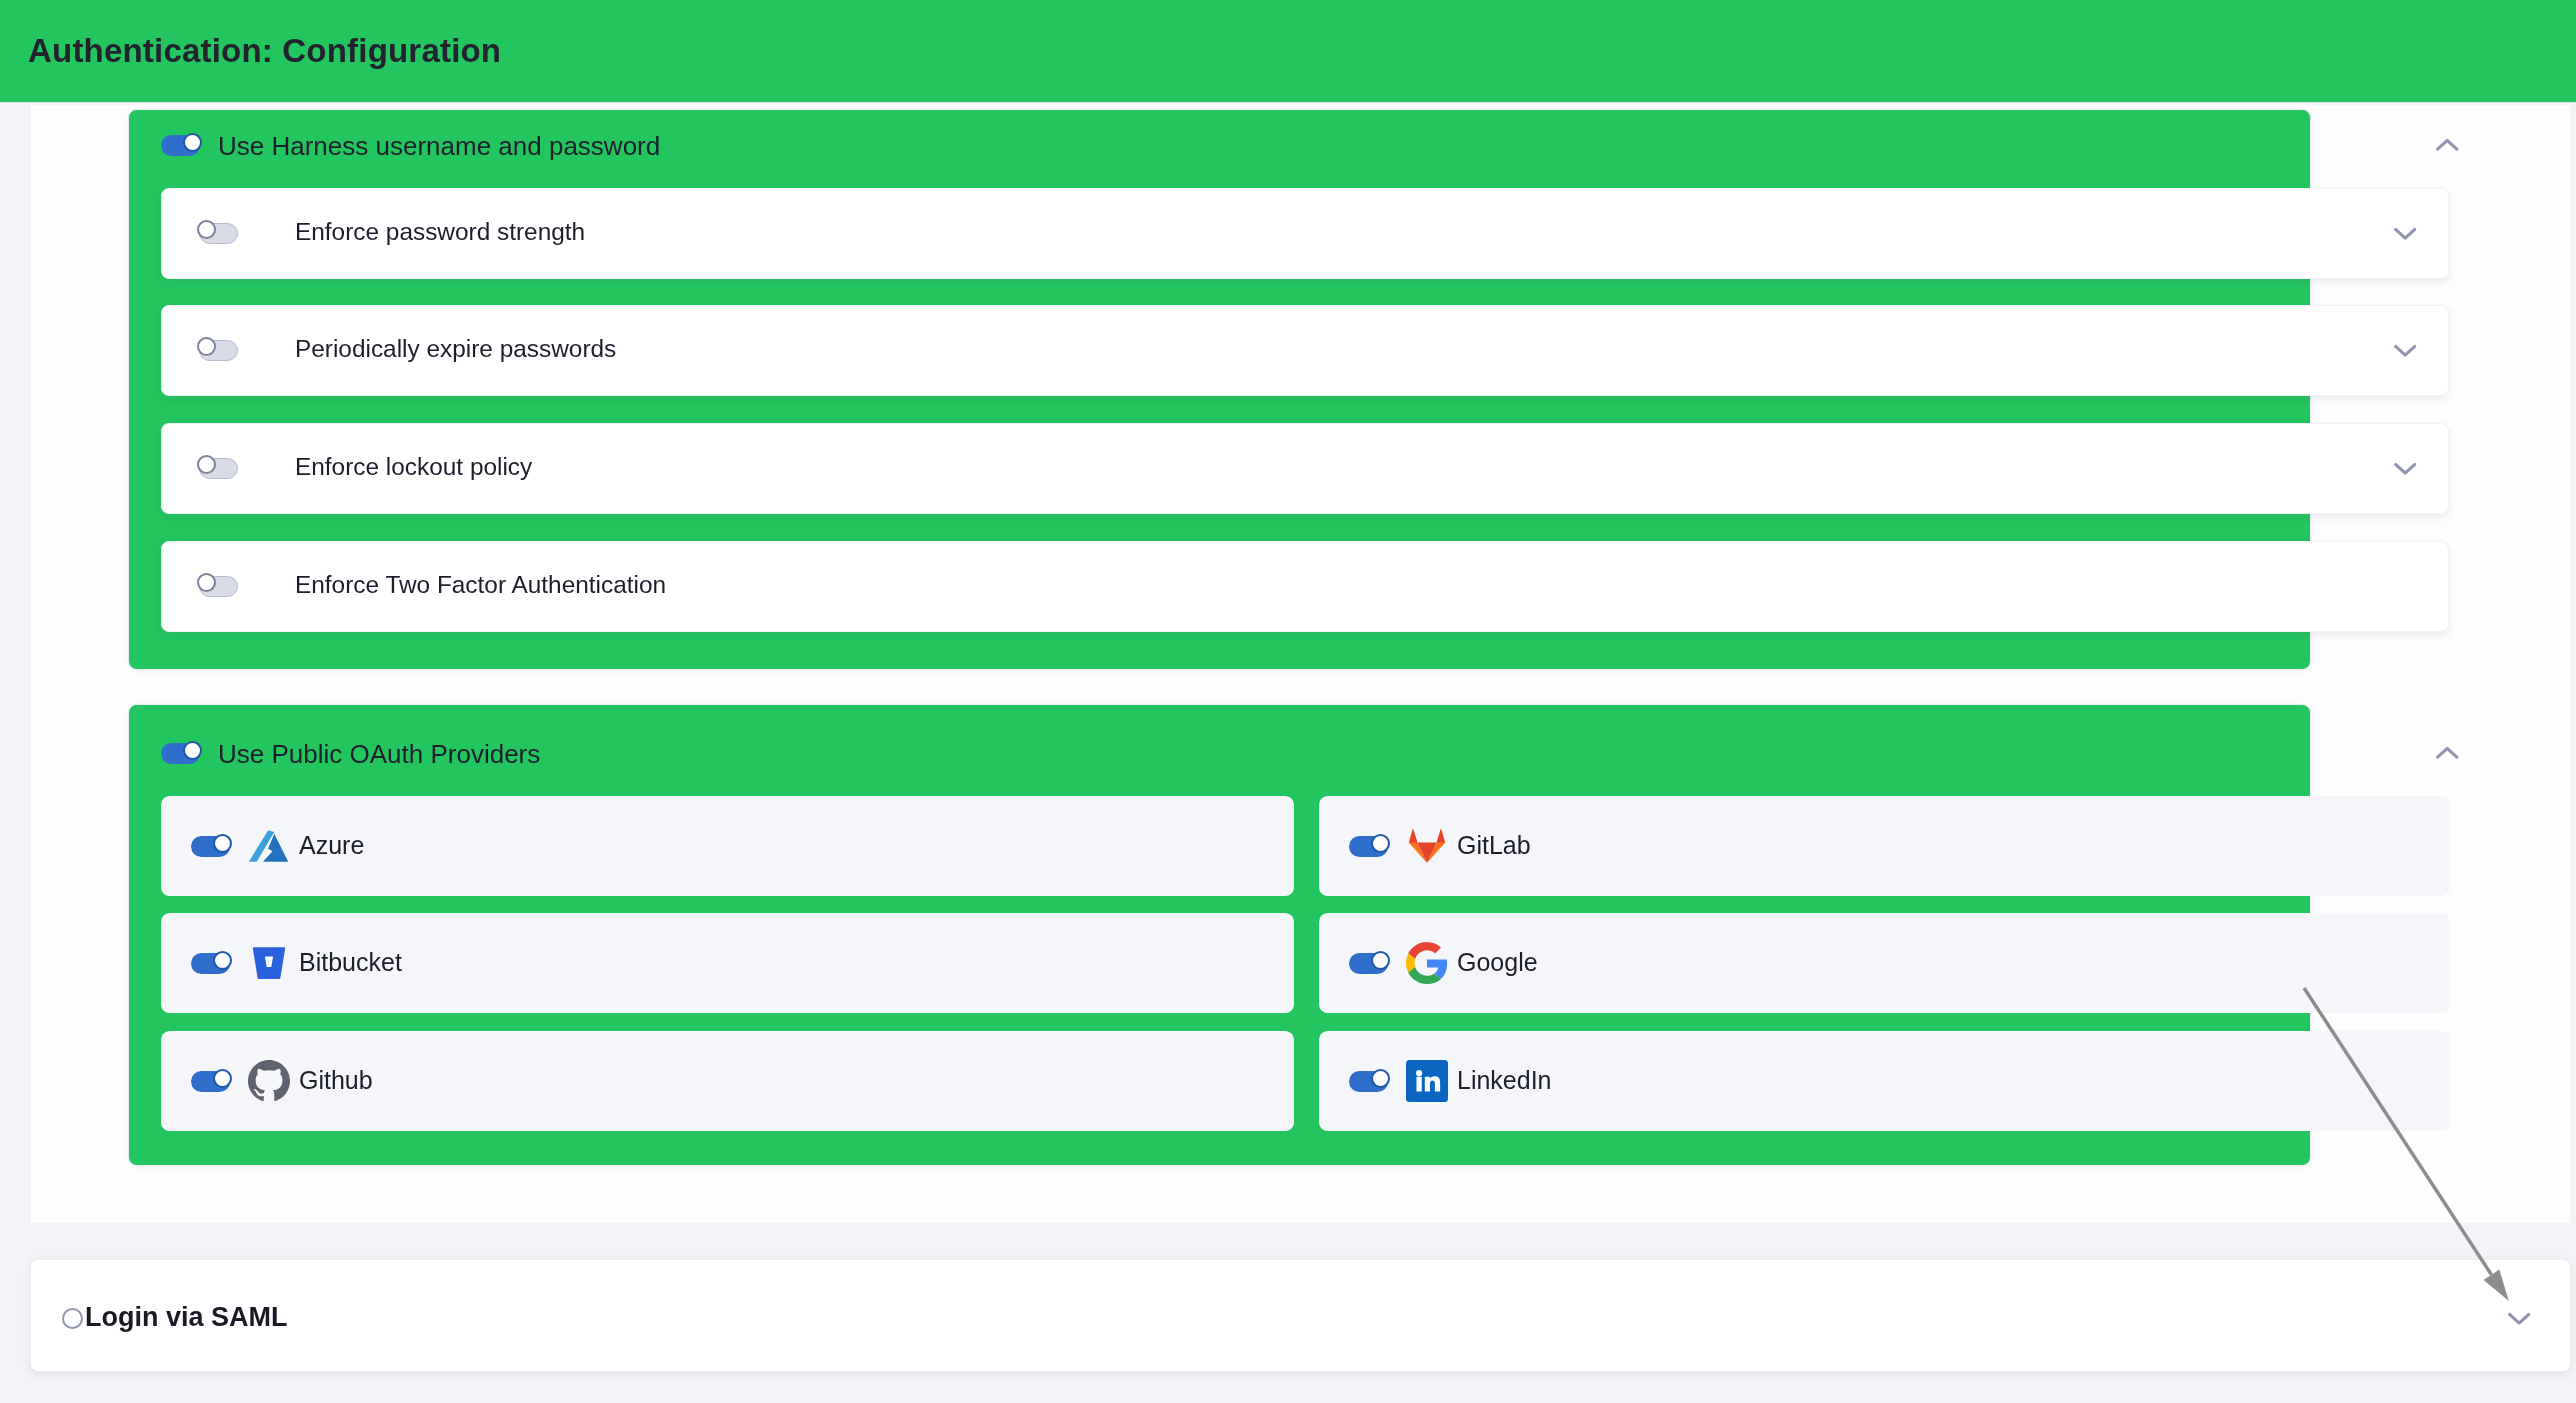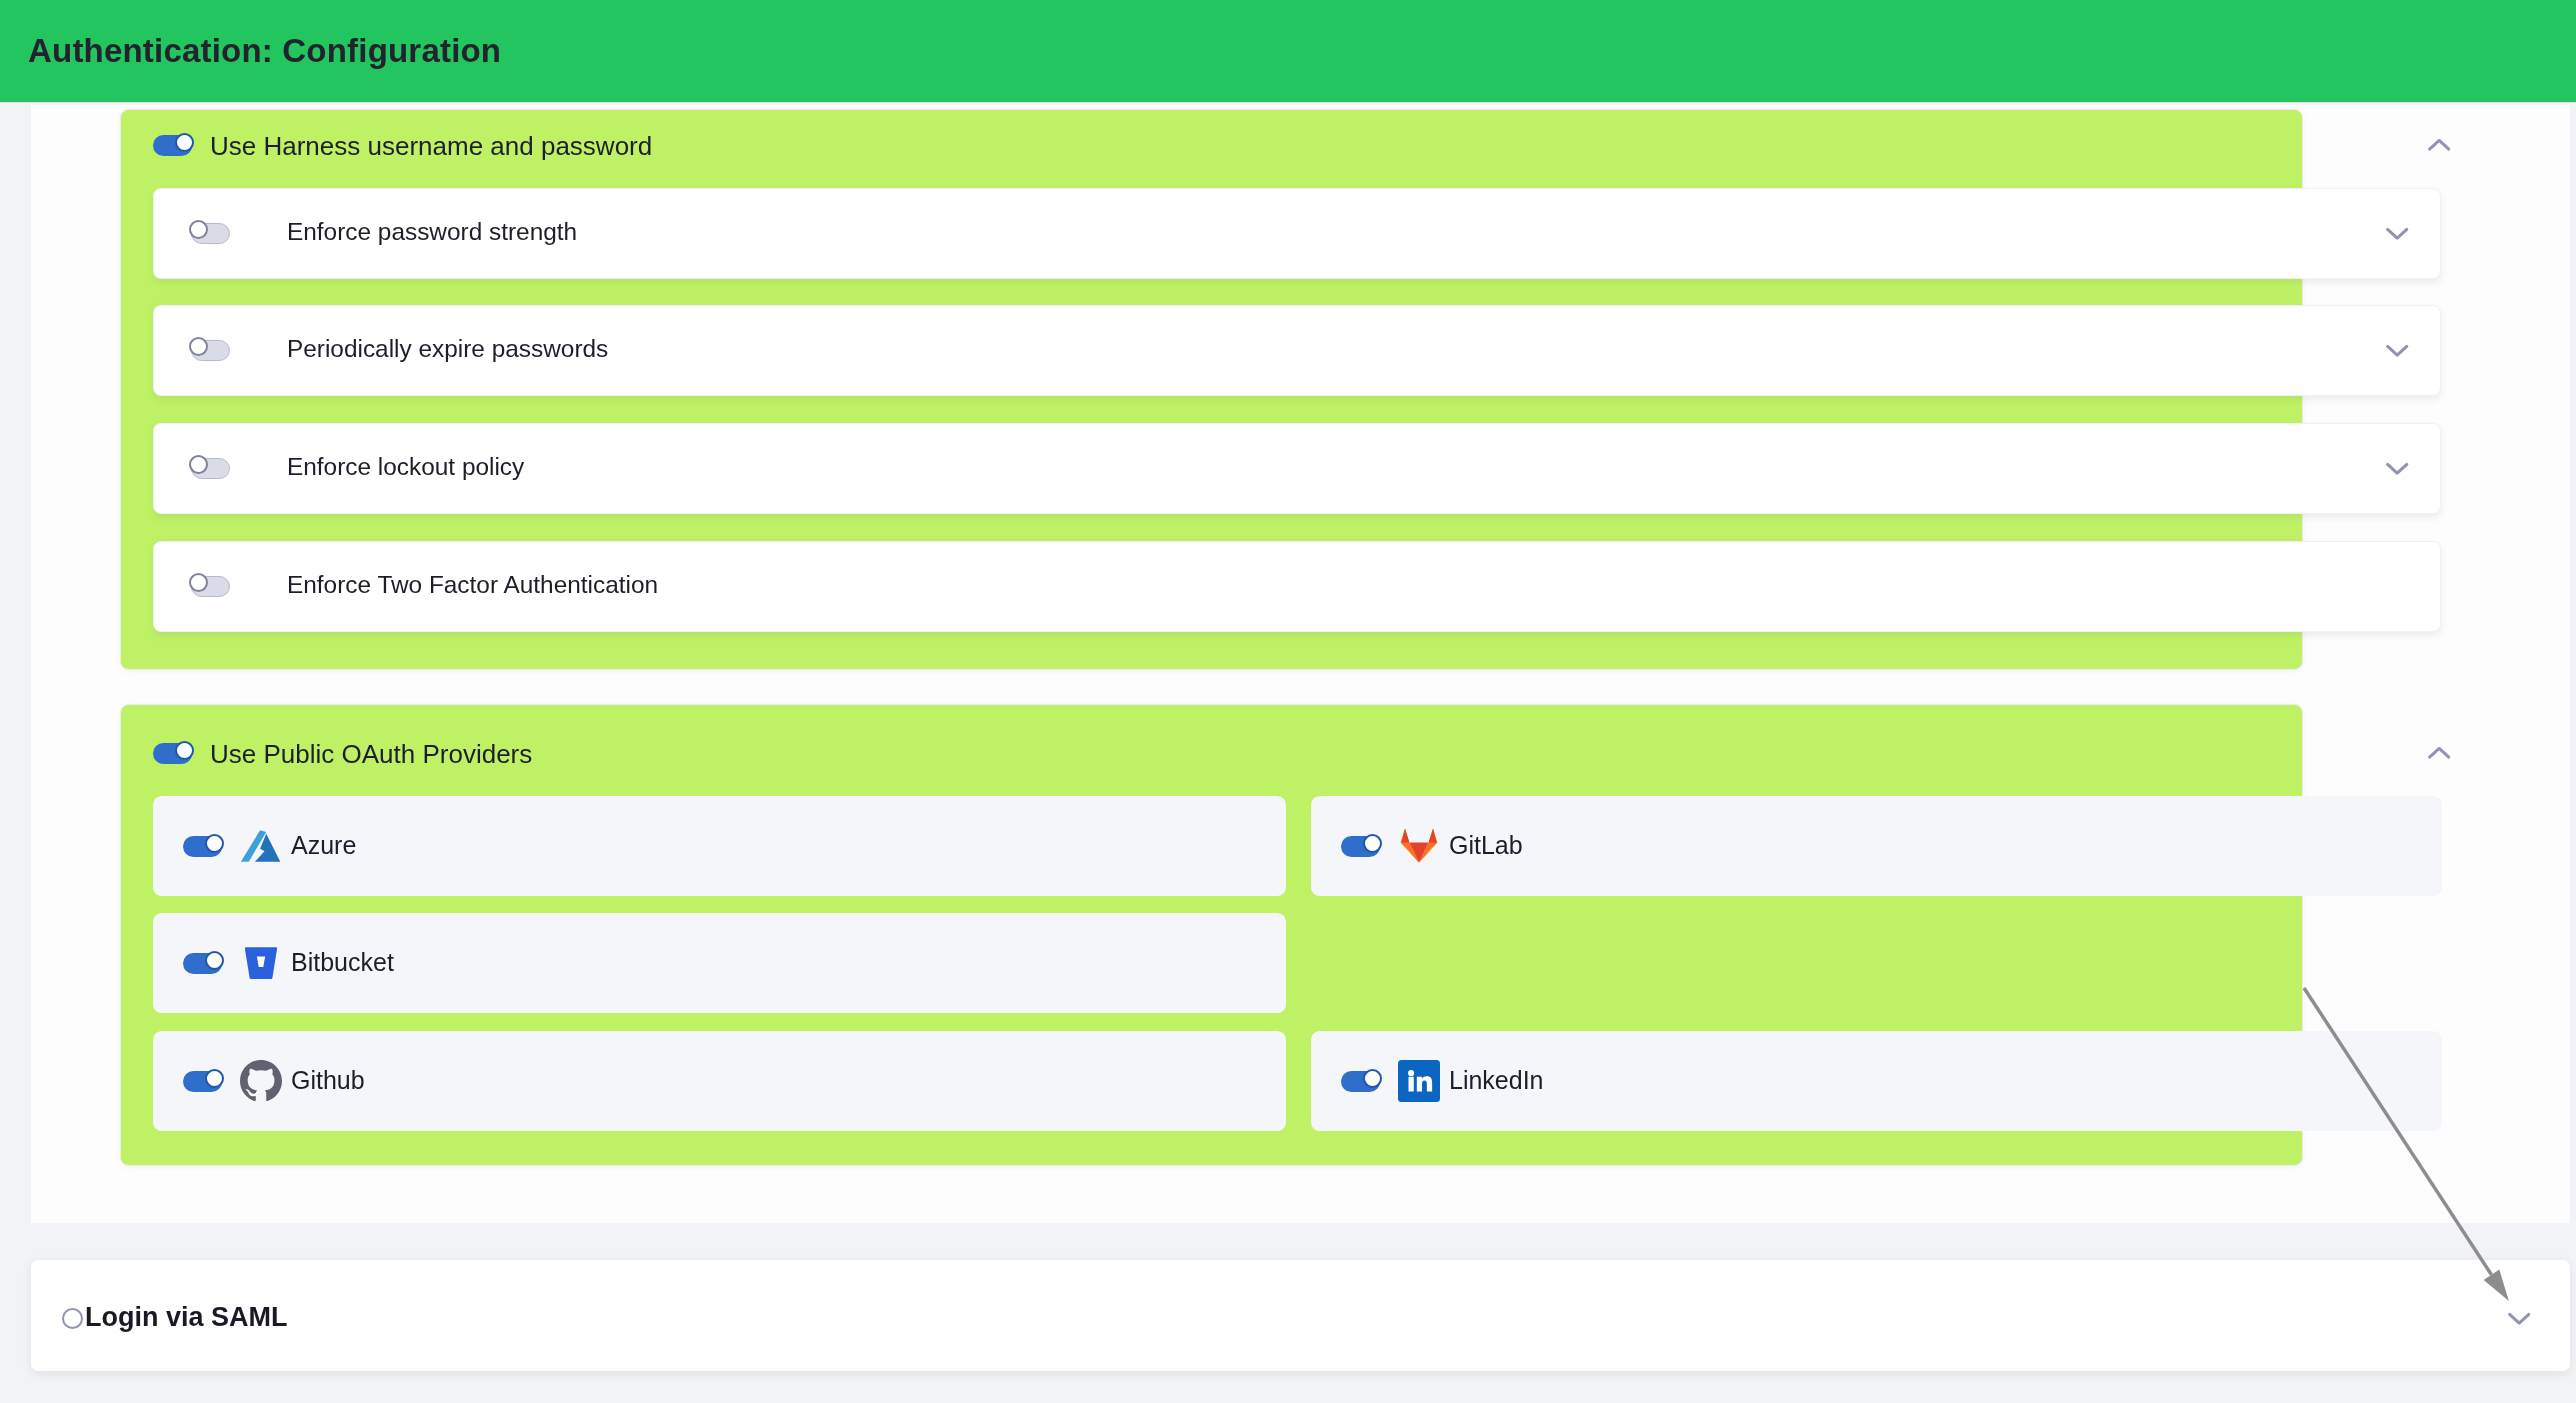--- a/index.html
+++ b/index.html
@@ -9,21 +9,21 @@
   .screen { position:relative; width:2576px; height:1404px; background:#f2f3f6; overflow:hidden; }
 
   
   .topbar { position:absolute; left:0; top:0; width:2576px; height:103px; background:#22c55e; border-bottom:1.7px solid #dee0e8; }
   .topbar h1 { position:absolute; left:28px; top:0; line-height:101px; font-size:33px; font-weight:700; color:#22232e; letter-spacing:0.2px; }
 
   
   .panel { position:absolute; left:31px; top:105px; width:2539px; height:1118px; background:#fdfdfe; }
 
   
-  .card { position:absolute; left:89px; width:2183px; background:#bef264; border:1.7px solid #e9ebf1; border-radius:8.7px; box-shadow:0 1.7px 5.2px rgba(96,97,112,0.06); }
+  .card { position:absolute; left:97px; width:2183px; background:#22c55e; border:1.7px solid #e9ebf1; border-radius:8.7px; box-shadow:0 1.7px 5.2px rgba(96,97,112,0.06); }
   .card1 { top:3.5px; height:561px; }
   .card2 { top:599px; height:462px; }
 
   .sec-label { position:absolute; left:89px; transform:translateY(-50%); font-size:26px; color:#1e1f2e; }
 
   
   .toggle { position:absolute; width:39px; height:21px; border-radius:12.2px; cursor:pointer; }
   .toggle .knob { position:absolute; width:19px; height:19px; background:#fff; border-radius:50%; border:2.6px solid; }
   .toggle[data-state="true"]  { background:#2f6ecb; }
   .toggle[data-state="true"] .knob  { right:-1.7px; top:-1.7px; border-color:#2058a8; }
@@ -163,20 +163,32 @@
           <polygon points="35,20 40,4 45,20 24,43" fill="#fc6d26"></polygon>
           <polygon points="3,20 10,26 24,43" fill="#fca326"></polygon>
           <polygon points="45,20 38,26 24,43" fill="#fca326"></polygon>
           <polygon points="8,4 13,20 4,20" fill="#e24329"></polygon>
           <polygon points="40,4 35,20 44,20" fill="#e24329"></polygon>
           <polygon points="13,20 35,20 24,43" fill="#e24329"></polygon>
         </svg>
         <span class="p-label">GitLab</span>
       </div>
 
+      <div class="tile colR" style="top:208px;">
+        <span class="toggle" data-state="true">
+            <span class="knob"></span>
+          </span>
+        <svg class="p-icon" viewBox="0 0 48 48">
+          <path fill="#EA4335" d="M24 9.5c3.54 0 6.71 1.22 9.21 3.6l6.85-6.85C35.9 2.38 30.47 0 24 0 14.62 0 6.51 5.38 2.56 13.22l7.98 6.19C12.43 13.72 17.74 9.5 24 9.5z"></path>
+          <path fill="#4285F4" d="M46.98 24.55c0-1.57-.15-3.09-.38-4.55H24v9.02h12.94c-.58 2.96-2.26 5.48-4.78 7.18l7.73 6c4.51-4.18 7.09-10.36 7.09-17.65z"></path>
+          <path fill="#FBBC05" d="M10.53 28.59c-.48-1.45-.76-2.99-.76-4.59s.27-3.14.76-4.59l-7.98-6.19C.92 16.46 0 20.12 0 24c0 3.88.92 7.54 2.56 10.78l7.97-6.19z"></path>
+          <path fill="#34A853" d="M24 48c6.48 0 11.93-2.13 15.89-5.81l-7.73-6c-2.15 1.45-4.92 2.3-8.16 2.3-6.26 0-11.57-4.22-13.47-9.91l-7.98 6.19C6.51 42.62 14.62 48 24 48z"></path>
+        </svg>
+        <span class="p-label">Google</span>
+      </div>
 
       <div class="tile colR" style="top:326px;">
         <span class="toggle" data-state="true">
             <span class="knob"></span>
           </span>
         <svg class="p-icon" viewBox="0 0 48 48">
           <rect width="48" height="48" rx="4" fill="#0b66c2"></rect>
           <path fill="#ffffff" d="M12 19h6v17h-6zM15 11.5a3.5 3.5 0 1 1 0 7 3.5 3.5 0 0 1 0-7zM21.5 19h5.7v2.3c.8-1.5 2.8-2.8 5.6-2.8 5 0 6.2 2.7 6.2 7.7V36h-6v-8.5c0-2.4-.6-4-2.6-4-2.2 0-3 1.6-3 4V36h-5.9z"></path>
         </svg>
         <span class="p-label">LinkedIn</span>

